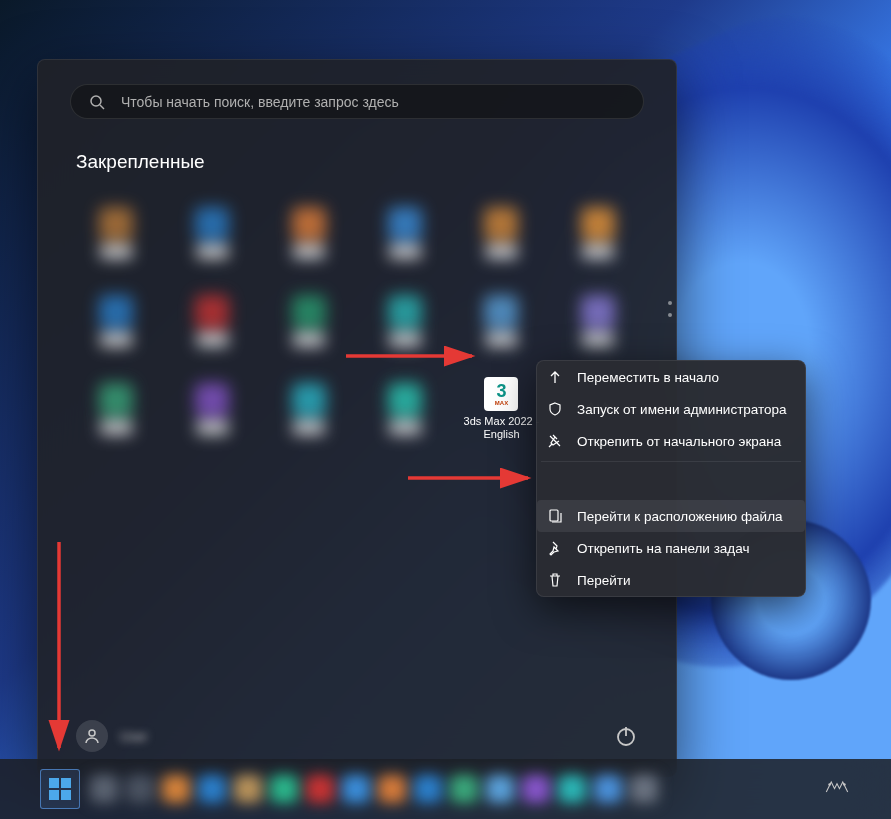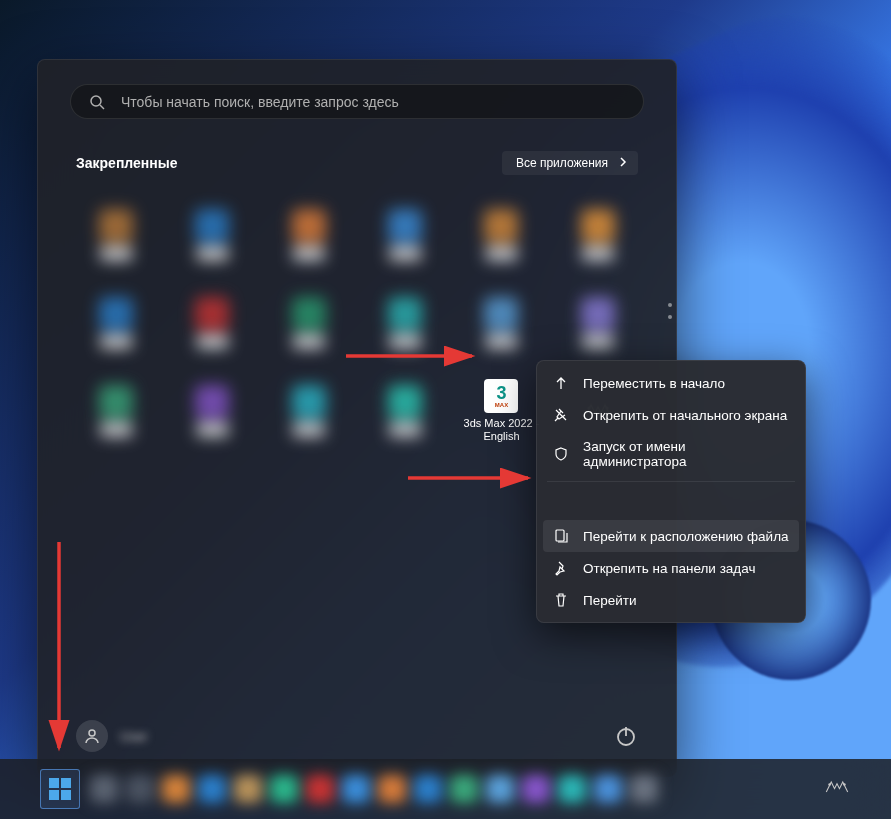--- a/index.html
+++ b/index.html
@@ -67,21 +67,21 @@
     }
     .search-icon { width: 16px; height: 16px; display: flex; }
     .search-placeholder { color: #b0b0b0; font-size: 14px; }
     .pinned-header {
       display: flex;
       justify-content: space-between;
       align-items: center;
       margin-top: 32px;
       padding: 0 6px;
     }
-    .pinned-title { color: #fff; font-size: 14px; font-weight: 700; }
+    .pinned-title { color: #fff; font-size: 19px; font-weight: 400; }
     .all-apps-btn {
       background: rgba(255,255,255,0.06);
       border: none;
       border-radius: 4px;
       padding: 5px 10px 5px 14px;
       color: #fff;
       font-size: 12px;
       display: flex;
       align-items: center;
       gap: 10px;
@@ -170,21 +170,20 @@
     .power-btn { width: 24px; height: 24px; display:flex; cursor:pointer; }
     .context-menu {
       position: absolute;
       left: 536px;
       top: 360px;
       width: 270px;
       background: rgba(42,44,50,0.98);
       border: 1px solid rgba(255,255,255,0.08);
       border-radius: 8px;
       box-shadow: 0 12px 40px rgba(0,0,0,0.6);
-      padding: 6px;
       z-index: 100;
     }
     .menu-item {
       display: flex;
       align-items: center;
       gap: 14px;
       padding: 8px 10px;
       border-radius: 4px;
       cursor: pointer;
       color: #fff;
@@ -254,28 +253,20 @@
       <svg viewBox="0 0 16 16" fill="none" stroke="#b0b0b0" stroke-width="1.5">
           <circle cx="7" cy="7" r="5"></circle>
           <path d="M11 11l4 4"></path>
         </svg>
     </span>
     <span class="search-placeholder">Чтобы начать поиск, введите запрос здесь</span>
   </div>
 
   <div class="pinned-header">
     <span class="pinned-title">Закрепленные</span>
-    <button class="all-apps-btn">
-      <span>Все приложения</span>
-      <span>
-        <svg width="10" height="10" viewBox="0 0 10 10" fill="none" stroke="#fff" stroke-width="1.5">
-            <path d="M3 1l4 4-4 4"></path>
-          </svg>
-      </span>
-    </button>
   </div>
 
   <div class="pinned-grid">
     <div class="pagination-dots">
       <span></span>
         <span></span>
     </div>
 
     <div class="app-tile blurred-tile">
         <div class="tile-icon" style="background:#b97a3a"></div>
@@ -387,32 +378,32 @@
     <span class="menu-icon">
       <svg viewBox="0 0 16 16" fill="none" stroke="#fff" stroke-width="1.3">
           <path d="M8 14V3M4 7l4-4 4 4"></path>
         </svg>
     </span>
     <span>Переместить в начало</span>
   </div>
   <div class="menu-item">
     <span class="menu-icon">
       <svg viewBox="0 0 16 16" fill="none" stroke="#fff" stroke-width="1.2">
+          <path d="M8 2l5 2v4c0 4-5 6-5 6s-5-2-5-6V4l5-2z"></path>
+        </svg>
+    </span>
+    <span>Запуск от имени администратора</span>
+  </div>
+  <div class="menu-item">
+    <span class="menu-icon">
+      <svg viewBox="0 0 16 16" fill="none" stroke="#fff" stroke-width="1.2">
           <path d="M6 2l4 4M8 4l-4 6 2 2 6-4M2 14l3-3M3 3l10 10"></path>
         </svg>
     </span>
     <span>Открепить от начального экрана</span>
-  </div>
-  <div class="menu-item">
-    <span class="menu-icon">
-      <svg viewBox="0 0 16 16" fill="none" stroke="#fff" stroke-width="1.2">
-          <path d="M8 2l5 2v4c0 4-5 6-5 6s-5-2-5-6V4l5-2z"></path>
-        </svg>
-    </span>
-    <span>Запуск от имени администратора</span>
   </div>
   <div class="menu-sep"></div>
   <div class="menu-item active">
     <span class="menu-icon">
       <svg viewBox="0 0 16 16" fill="none" stroke="#fff" stroke-width="1.2">
           <rect x="3" y="2" width="8" height="11" rx="1"></rect>
           <path d="M5 14h9V5"></path>
         </svg>
     </span>
     <span>Перейти к расположению файла</span>

